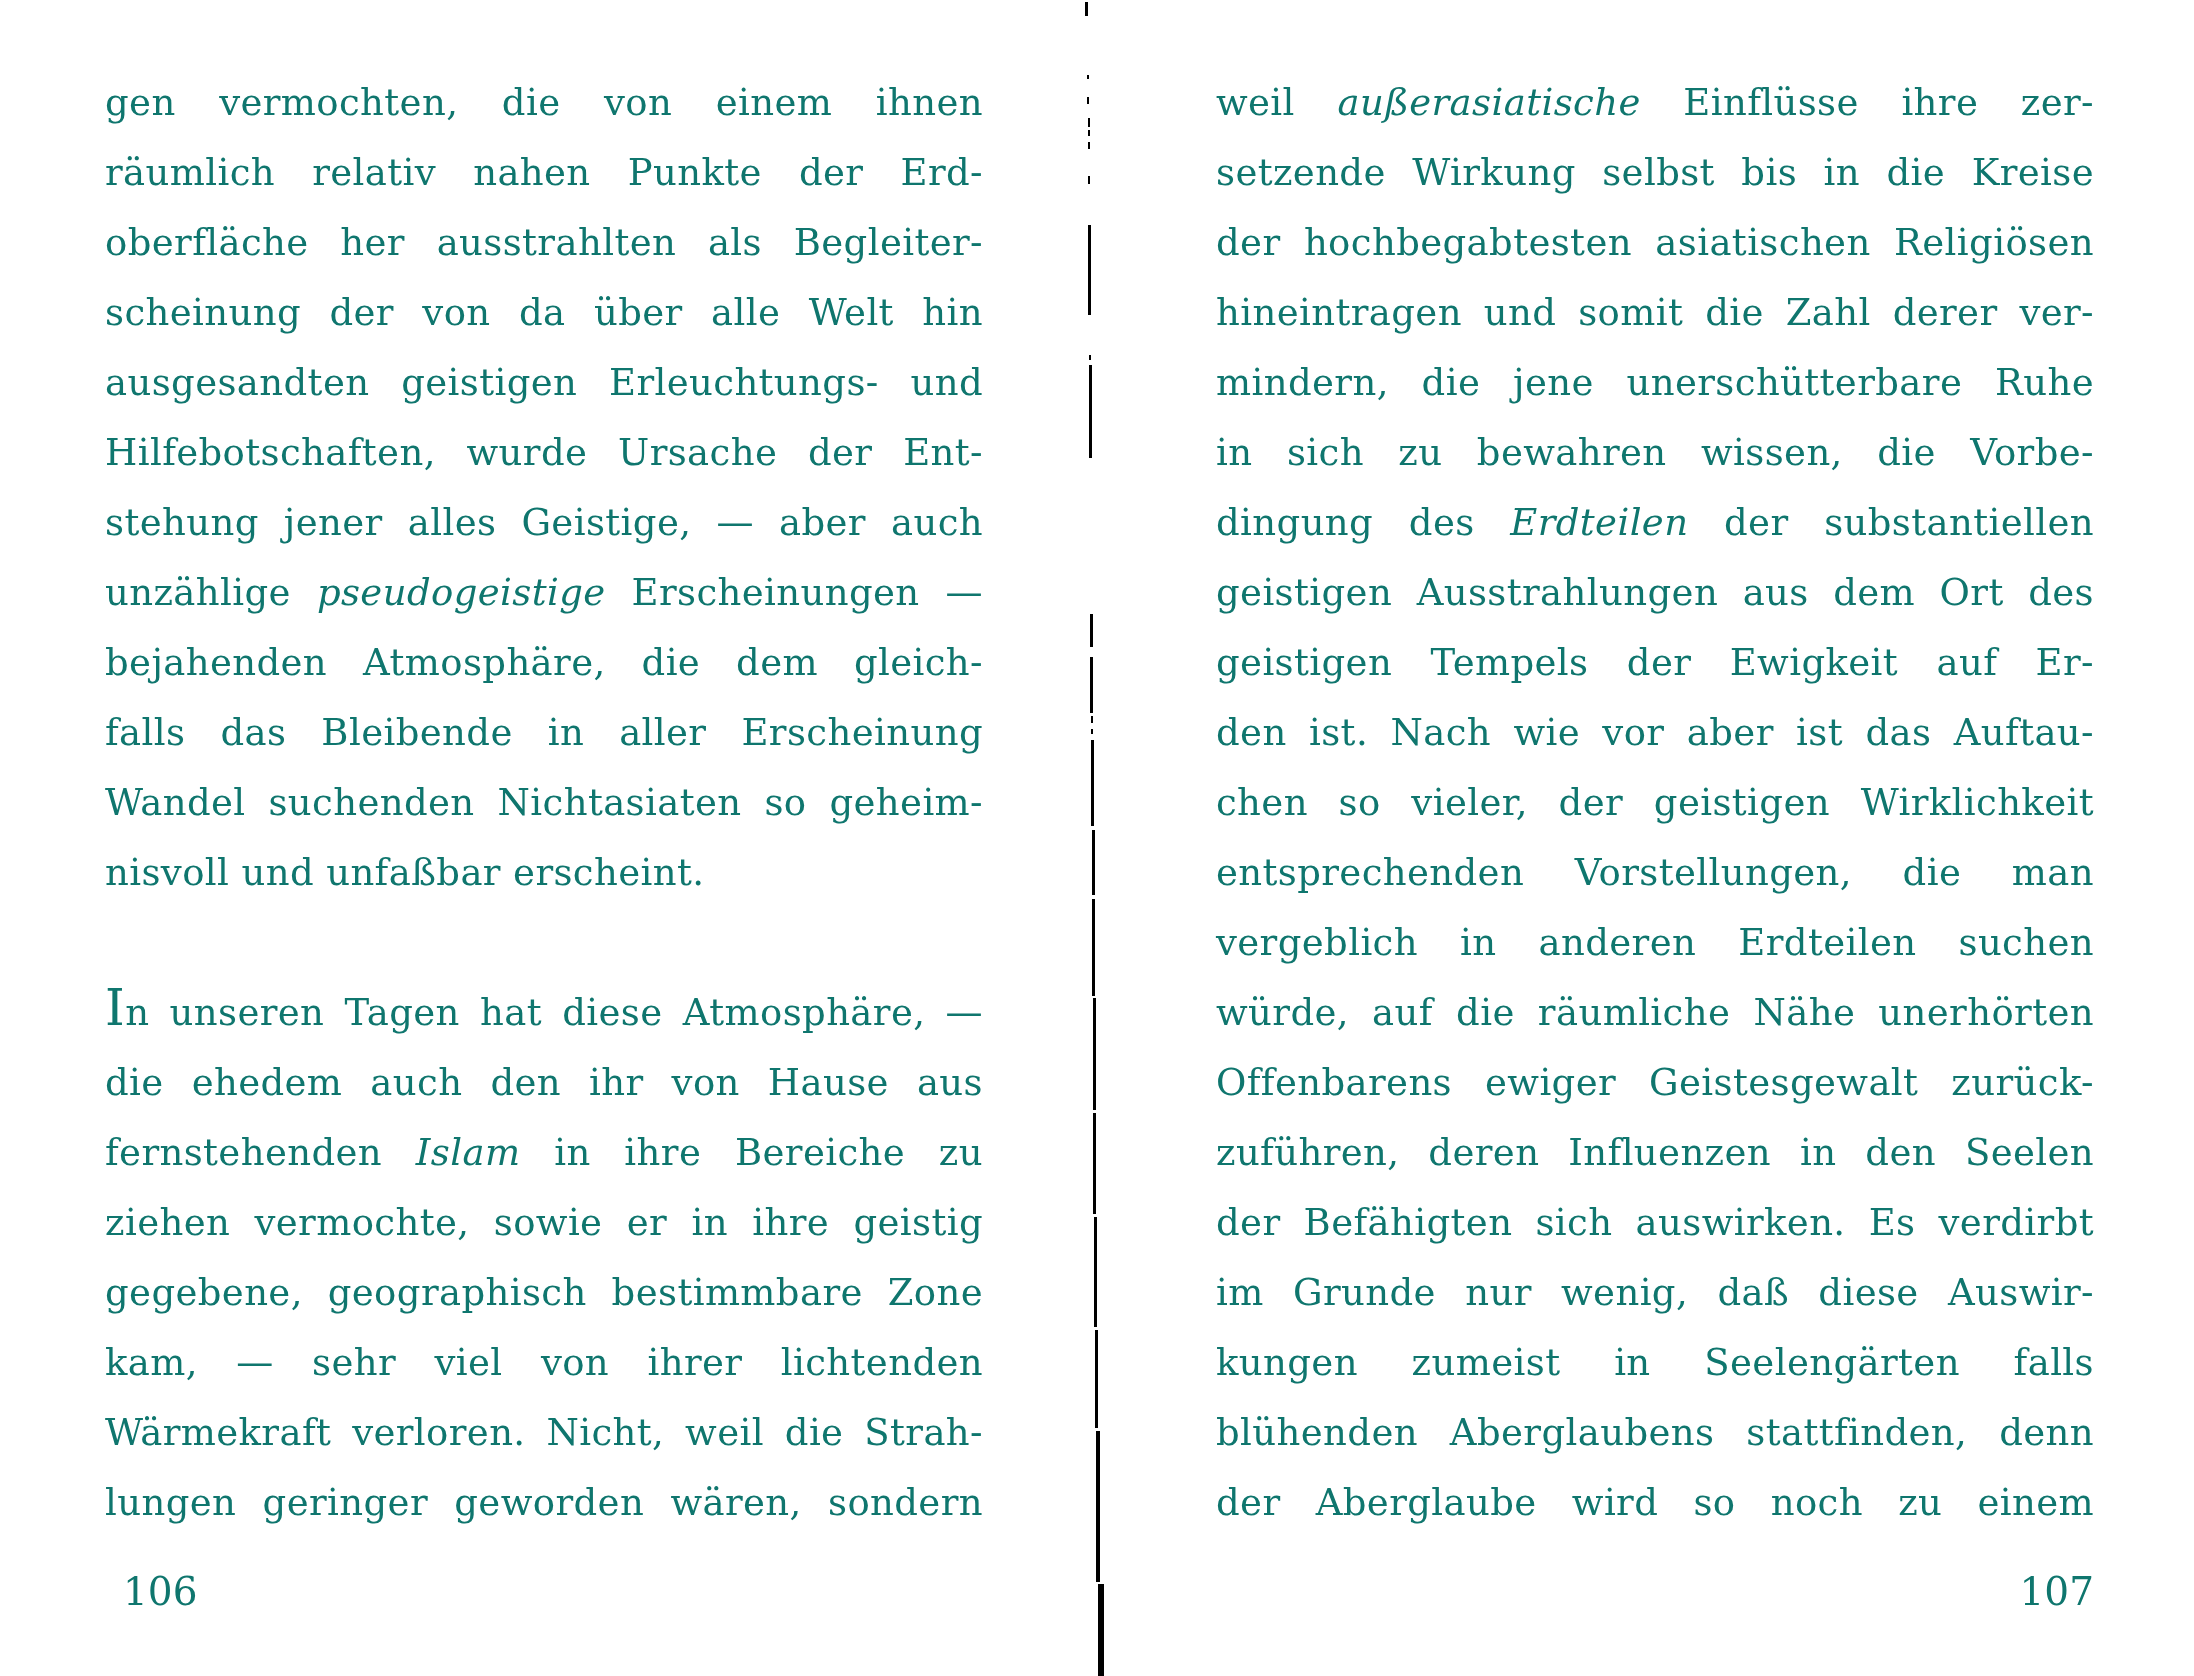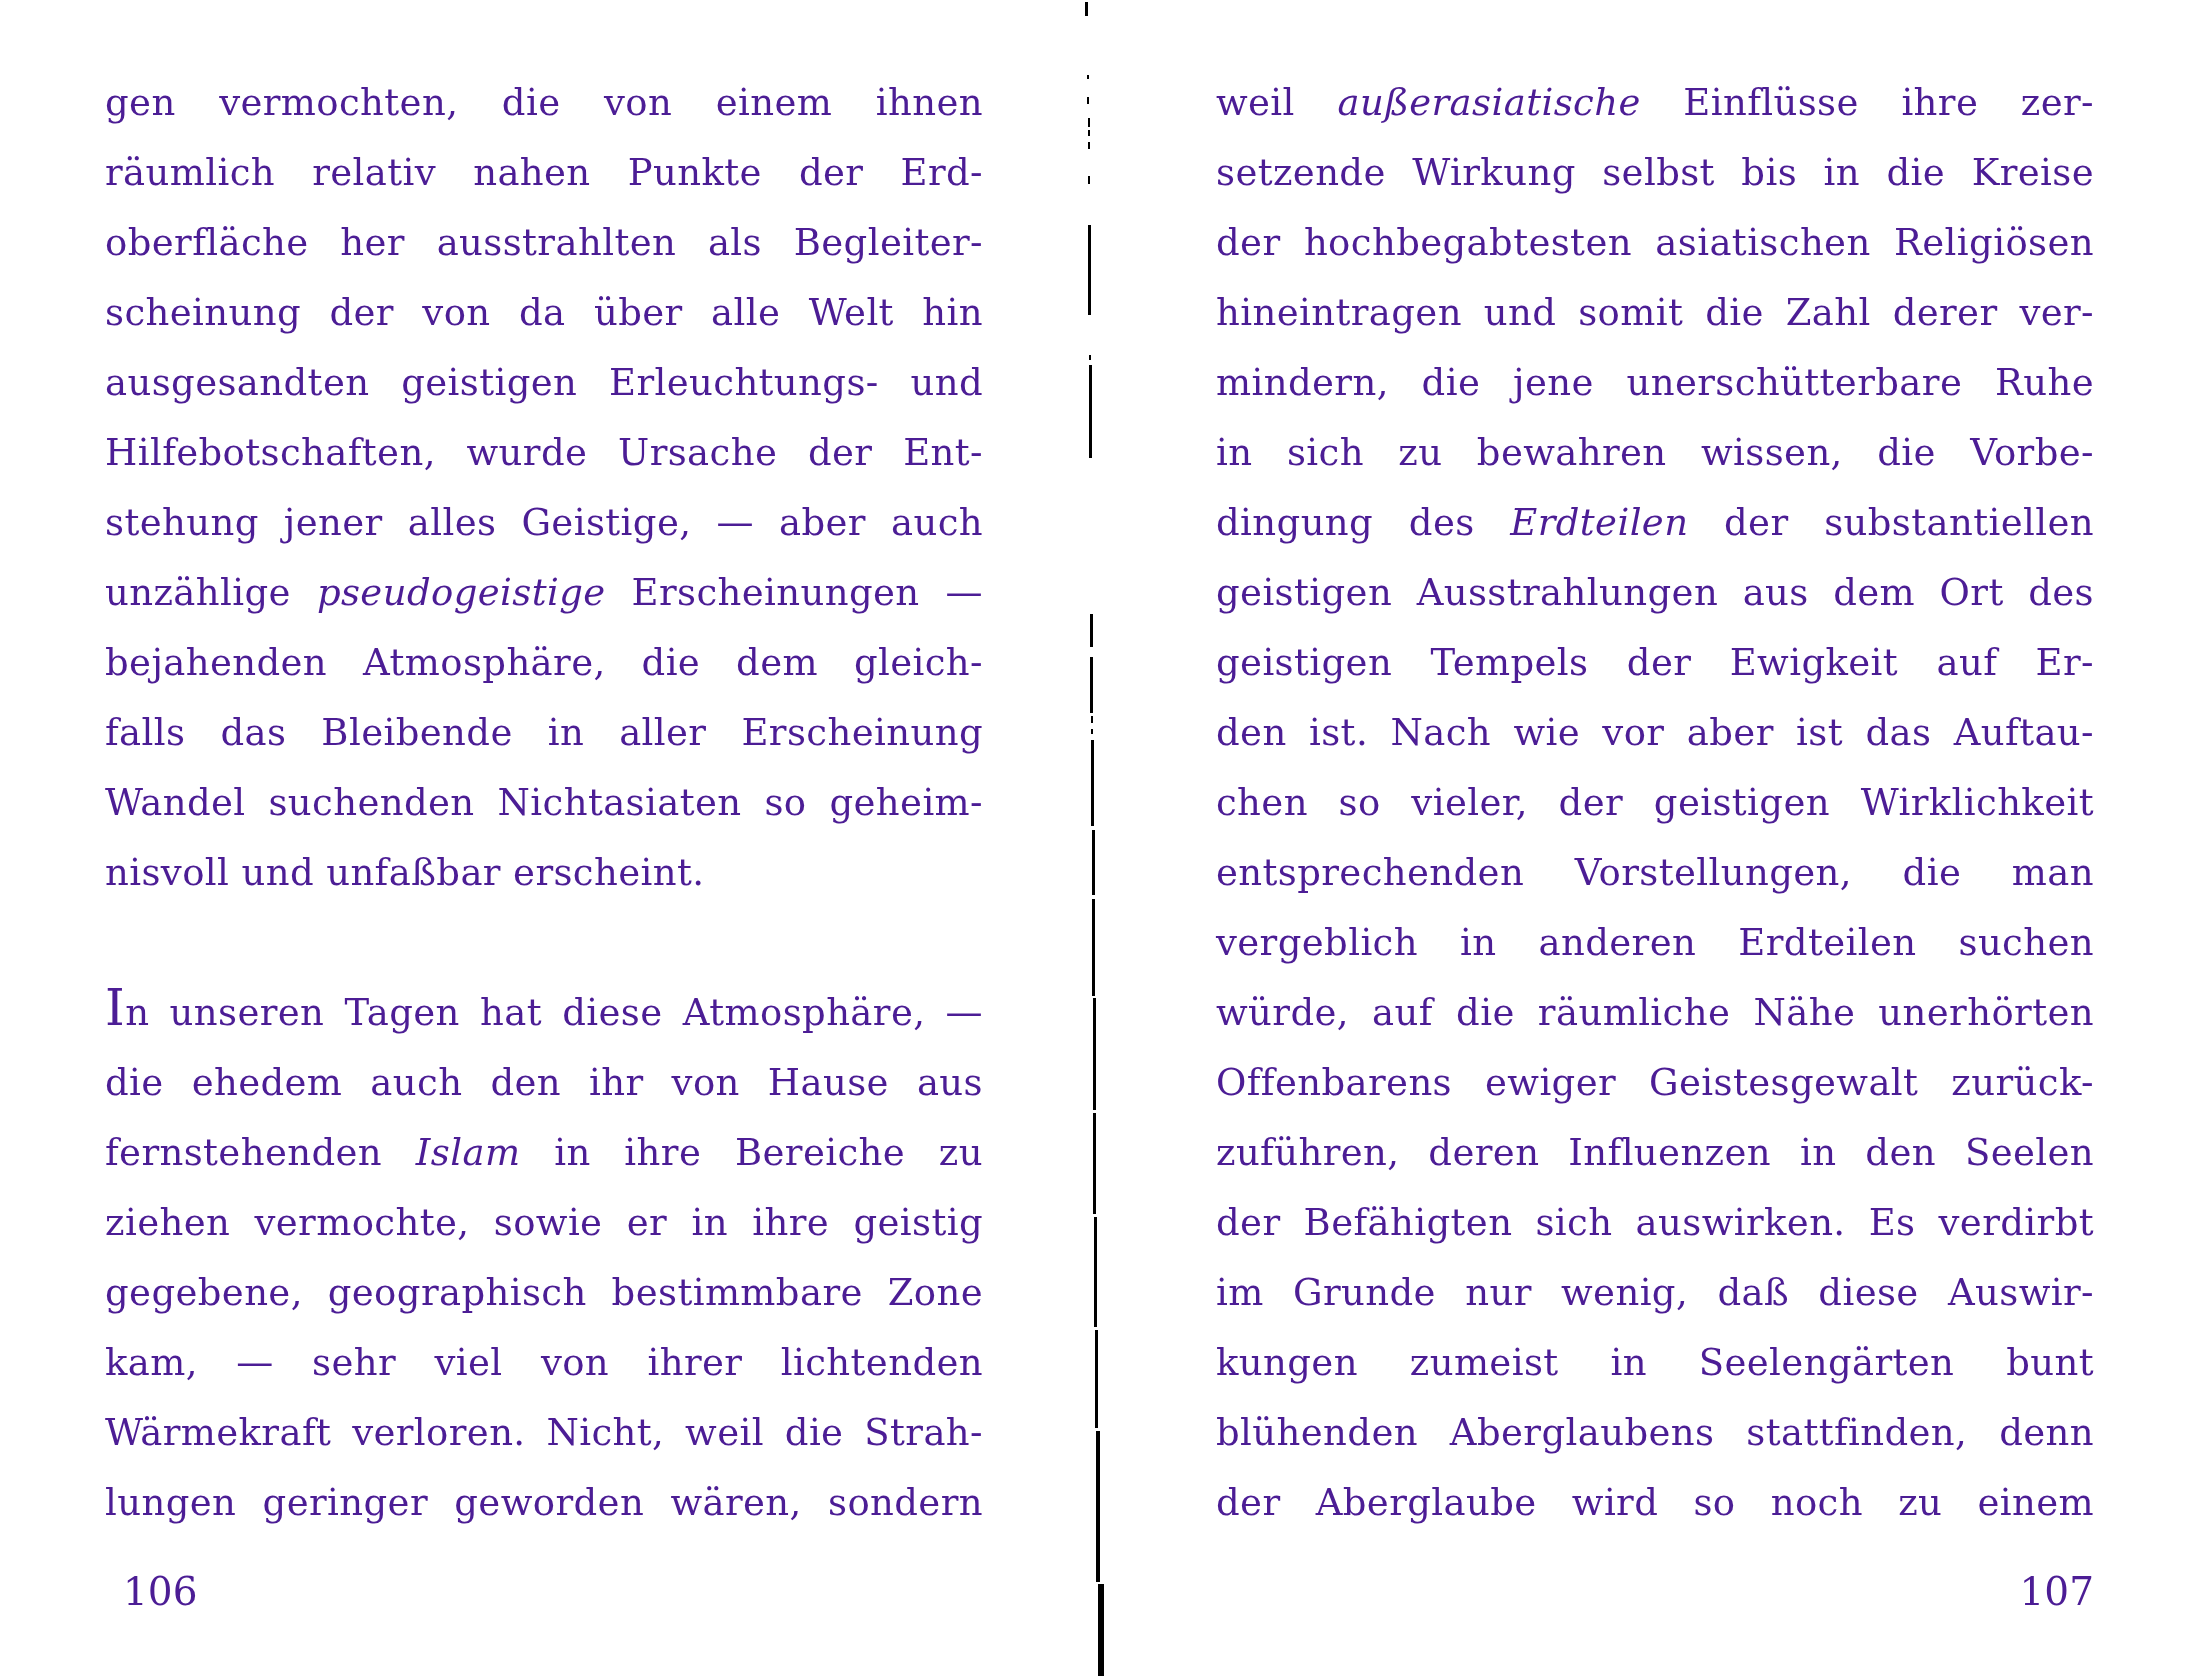--- a/index.html
+++ b/index.html
@@ -5,21 +5,21 @@
   html, body {
     margin: 0;
     padding: 0;
     background: #ffffff;
   }
   #book-spread {
     position: relative;
     width: 2195px;
     height: 1677px;
     background: #ffffff;
-    color: #4c1d95;
+    color: #0f766e;
     font-family: "DejaVu Serif", serif;
     overflow: hidden;
   }
   .page {
     position: absolute;
     top: 68px;
     width: 878px;
     height: 1571px;
   }
   #left-page  { left: 105px; }
@@ -106,21 +106,21 @@
           <div class="line"><span>geistigen Tempels der Ewigkeit auf Er-</span></div>
           <div class="line"><span>den ist. Nach wie vor aber ist das Auftau-</span></div>
           <div class="line"><span>chen so vieler, der geistigen Wirklichkeit</span></div>
           <div class="line"><span>entsprechenden Vorstellungen, die man</span></div>
           <div class="line"><span>vergeblich in anderen Erdteilen suchen</span></div>
           <div class="line"><span>würde, auf die räumliche Nähe unerhörten</span></div>
           <div class="line"><span>Offenbarens ewiger Geistesgewalt zurück-</span></div>
           <div class="line"><span>zuführen, deren Influenzen in den Seelen</span></div>
           <div class="line"><span>der Befähigten sich auswirken. Es verdirbt</span></div>
           <div class="line"><span>im Grunde nur wenig, daß diese Auswir-</span></div>
-          <div class="line"><span>kungen zumeist in Seelengärten bunt</span></div>
+          <div class="line"><span>kungen zumeist in Seelengärten falls</span></div>
           <div class="line"><span>blühenden Aberglaubens stattfinden, denn</span></div>
           <div class="line"><span>der Aberglaube wird so noch zu einem</span></div>
         </div>
       </div>
     <div class="pagenum pn-right">107</div>
   </div>
 
   <div id="gutter">
       <div class="gutter-seg" style="left: 1085px; top: 1.8px; width: 2.6px; height: 14px;"></div>
       <div class="gutter-seg" style="left: 1087px; top: 75px; width: 1.8px; height: 4.4px;"></div>

